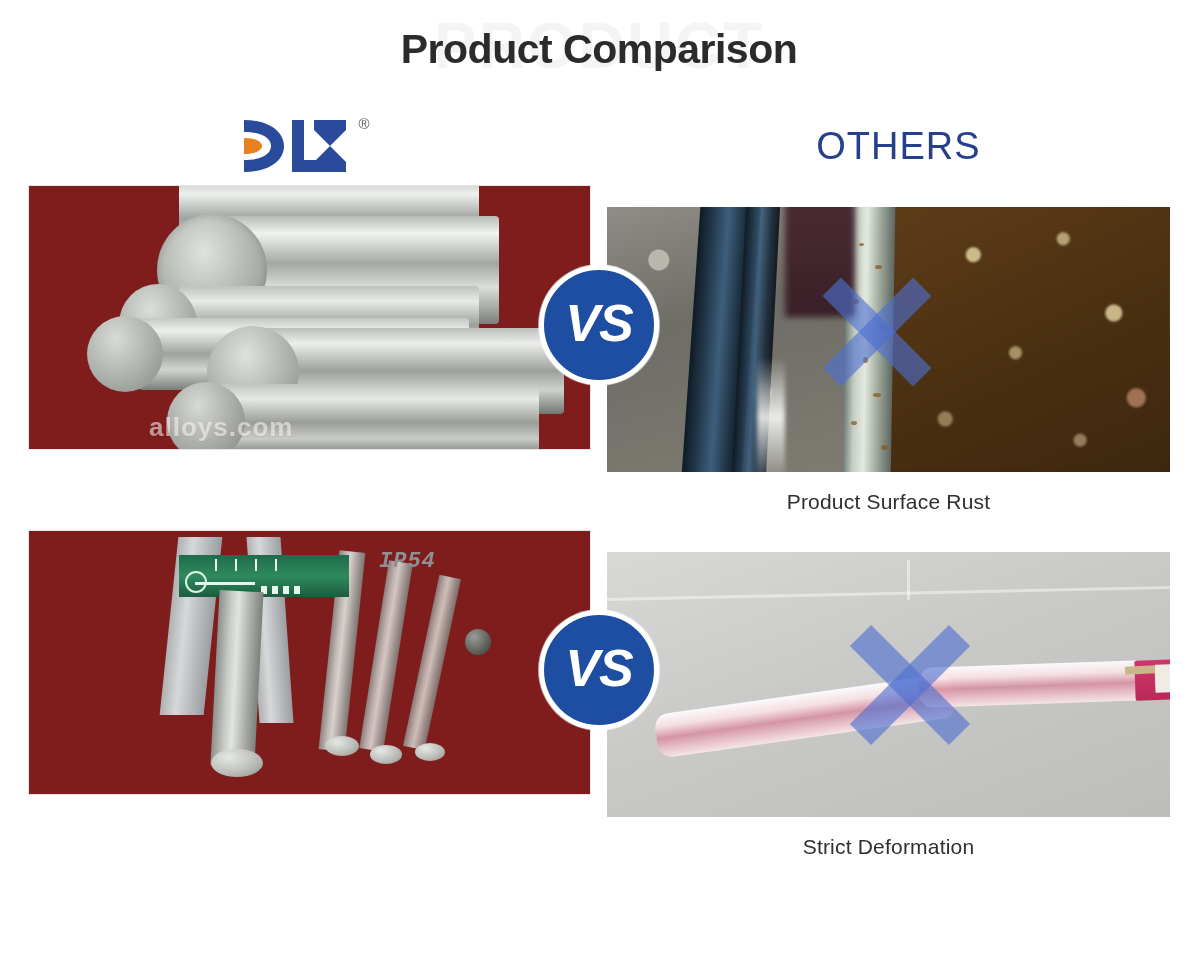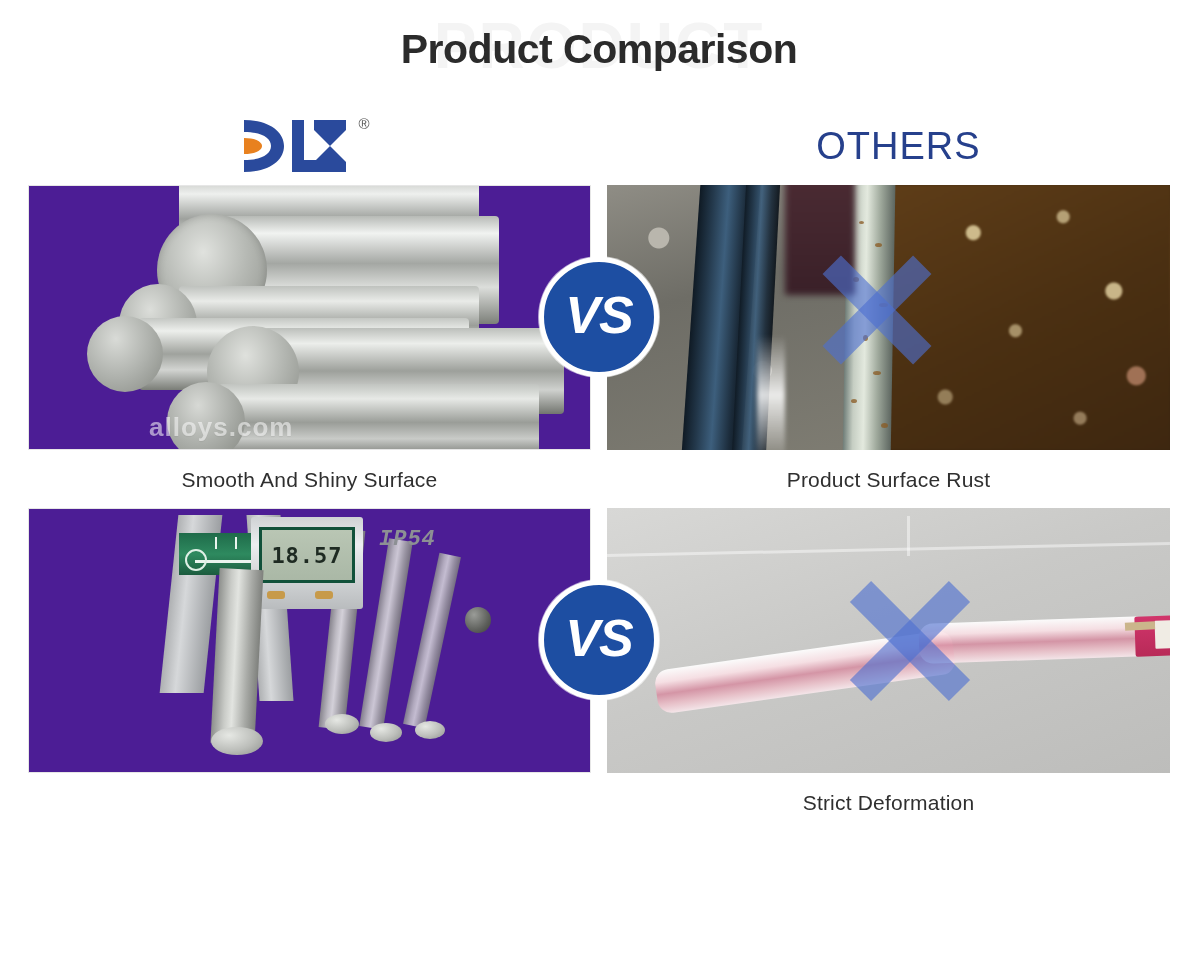--- a/index.html
+++ b/index.html
@@ -105,48 +105,48 @@
     display: flex;
     position: relative;
     margin-bottom: 16px;
   }
   .col {
     width: 50%;
     box-sizing: border-box;
     position: relative;
   }
   .col-left { padding-right: 8px; }
-  .col-right { padding-left: 8px; }
+  .col-right { padding-left: 8px; margin-top: 22px; }
 
   .photo {
     position: relative;
     width: 100%;
     height: 265px;
     overflow: hidden;
     box-sizing: border-box;
   }
   .photo.bordered {
     border: 1px solid #e6e6e6;
-    background: #4c1d95;
+    background: #7f1d1d;
   }
   .caption {
     text-align: center;
     font-size: 21px;
     color: #2f2f2f;
     padding-top: 18px;
     letter-spacing: 0.2px;
   }
   .caption-left { }
   .caption-right { }
 
   
   .vs-badge {
     position: absolute;
     left: 50%;
-    top: 132px;
+    top: 140px;
     transform: translate(-50%, -50%);
     width: 120px;
     height: 120px;
     border-radius: 50%;
     background: #1d4ea2;
     border: 5px solid #ffffff;
     box-sizing: border-box;
     display: flex;
     align-items: center;
     justify-content: center;
@@ -405,21 +405,20 @@
             <div class="bar-body" style="background:linear-gradient(to bottom,#bcbfbb 0%,#eceeeb 18%,#9da09b 50%,#cfd1ce 72%,#72756f 100%);"></div>
           </div>
           <div class="bar-face" style="left:178px;top:140px;width:92px;height:92px;background:radial-gradient(ellipse at 42% 32%,#dfe1dd 0%,#b4b7b2 50%,#8a8d87 100%);"></div>
 
           <div class="bar" style="left:190px;top:198px;width:320px;height:74px;">
             <div class="bar-body" style="background:linear-gradient(to bottom,#c1c4c0 0%,#e7e9e6 20%,#9a9d98 52%,#c9cbc8 74%,#6e716b 100%);"></div>
           </div>
           <div class="bar-face" style="left:138px;top:196px;width:78px;height:78px;background:radial-gradient(ellipse at 40% 30%,#d7d9d5 0%,#aaada8 52%,#82857f 100%);"></div>
           <span class="wm-alloys">alloys.com</span>
         </div>
-        <div class="caption caption-left">Smooth And Shiny Surface</div>
       </div>
 
       <div class="col col-right">
         <div class="photo p-rust">
           <div class="rust-ground"></div>
           <div class="rust-soil"></div>
 
           <div class="pipe-dark" style="left:84px;top:-10px;width:60px;height:290px;transform:rotate(4deg);"></div>
           <div class="pipe-dark" style="left:132px;top:-10px;width:34px;height:290px;transform:rotate(3deg);opacity:.92;"></div>
           <div class="gap-bright" style="left:150px;top:150px;width:28px;height:120px;"></div>
@@ -471,27 +470,20 @@
           <div class="cal-tick" style="left:206px;top:28px;width:2px;height:12px;"></div>
           <div class="cal-tick" style="left:226px;top:28px;width:2px;height:12px;"></div>
           <div class="cal-tick" style="left:246px;top:28px;width:2px;height:12px;"></div>
           <div class="cal-tick" style="left:166px;top:51px;width:60px;height:3px;"></div>
           <div class="cal-tick" style="left:232px;top:55px;width:6px;height:8px;"></div>
           <div class="cal-tick" style="left:243px;top:55px;width:6px;height:8px;"></div>
           <div class="cal-tick" style="left:254px;top:55px;width:6px;height:8px;"></div>
           <div class="cal-tick" style="left:265px;top:55px;width:6px;height:8px;"></div>
           <div style="position:absolute;left:156px;top:40px;width:18px;height:18px;border:2px solid #dff0e6;border-radius:50%;"></div>
 
-          <div class="cal-lcdbox" style="left:222px;top:8px;width:112px;height:92px;">
-            <div class="cal-lcd" style="left:8px;top:10px;width:96px;height:56px;">
-              <span class="lcd-digits">18.57</span>
-            </div>
-            <div style="position:absolute;left:16px;top:74px;width:18px;height:8px;background:#c79a4a;border-radius:3px;"></div>
-            <div style="position:absolute;left:64px;top:74px;width:18px;height:8px;background:#c79a4a;border-radius:3px;"></div>
-          </div>
           <div class="cal-ip" style="left:350px;top:18px;">IP54</div>
           <div style="position:absolute;left:334px;top:6px;width:120px;height:86px;background:linear-gradient(to bottom,#b9bcbe 0%,#e2e4e6 30%,#a5a8aa 100%);z-index:-1;border-radius:2px;"></div>
 
           <div class="rod" style="left:186px;top:60px;width:44px;height:175px;transform:rotate(3deg);"></div>
           <div class="rod-cap" style="left:182px;top:218px;width:52px;height:28px;"></div>
         </div>
       </div>
 
       <div class="col col-right">
         <div class="photo p-deform">

